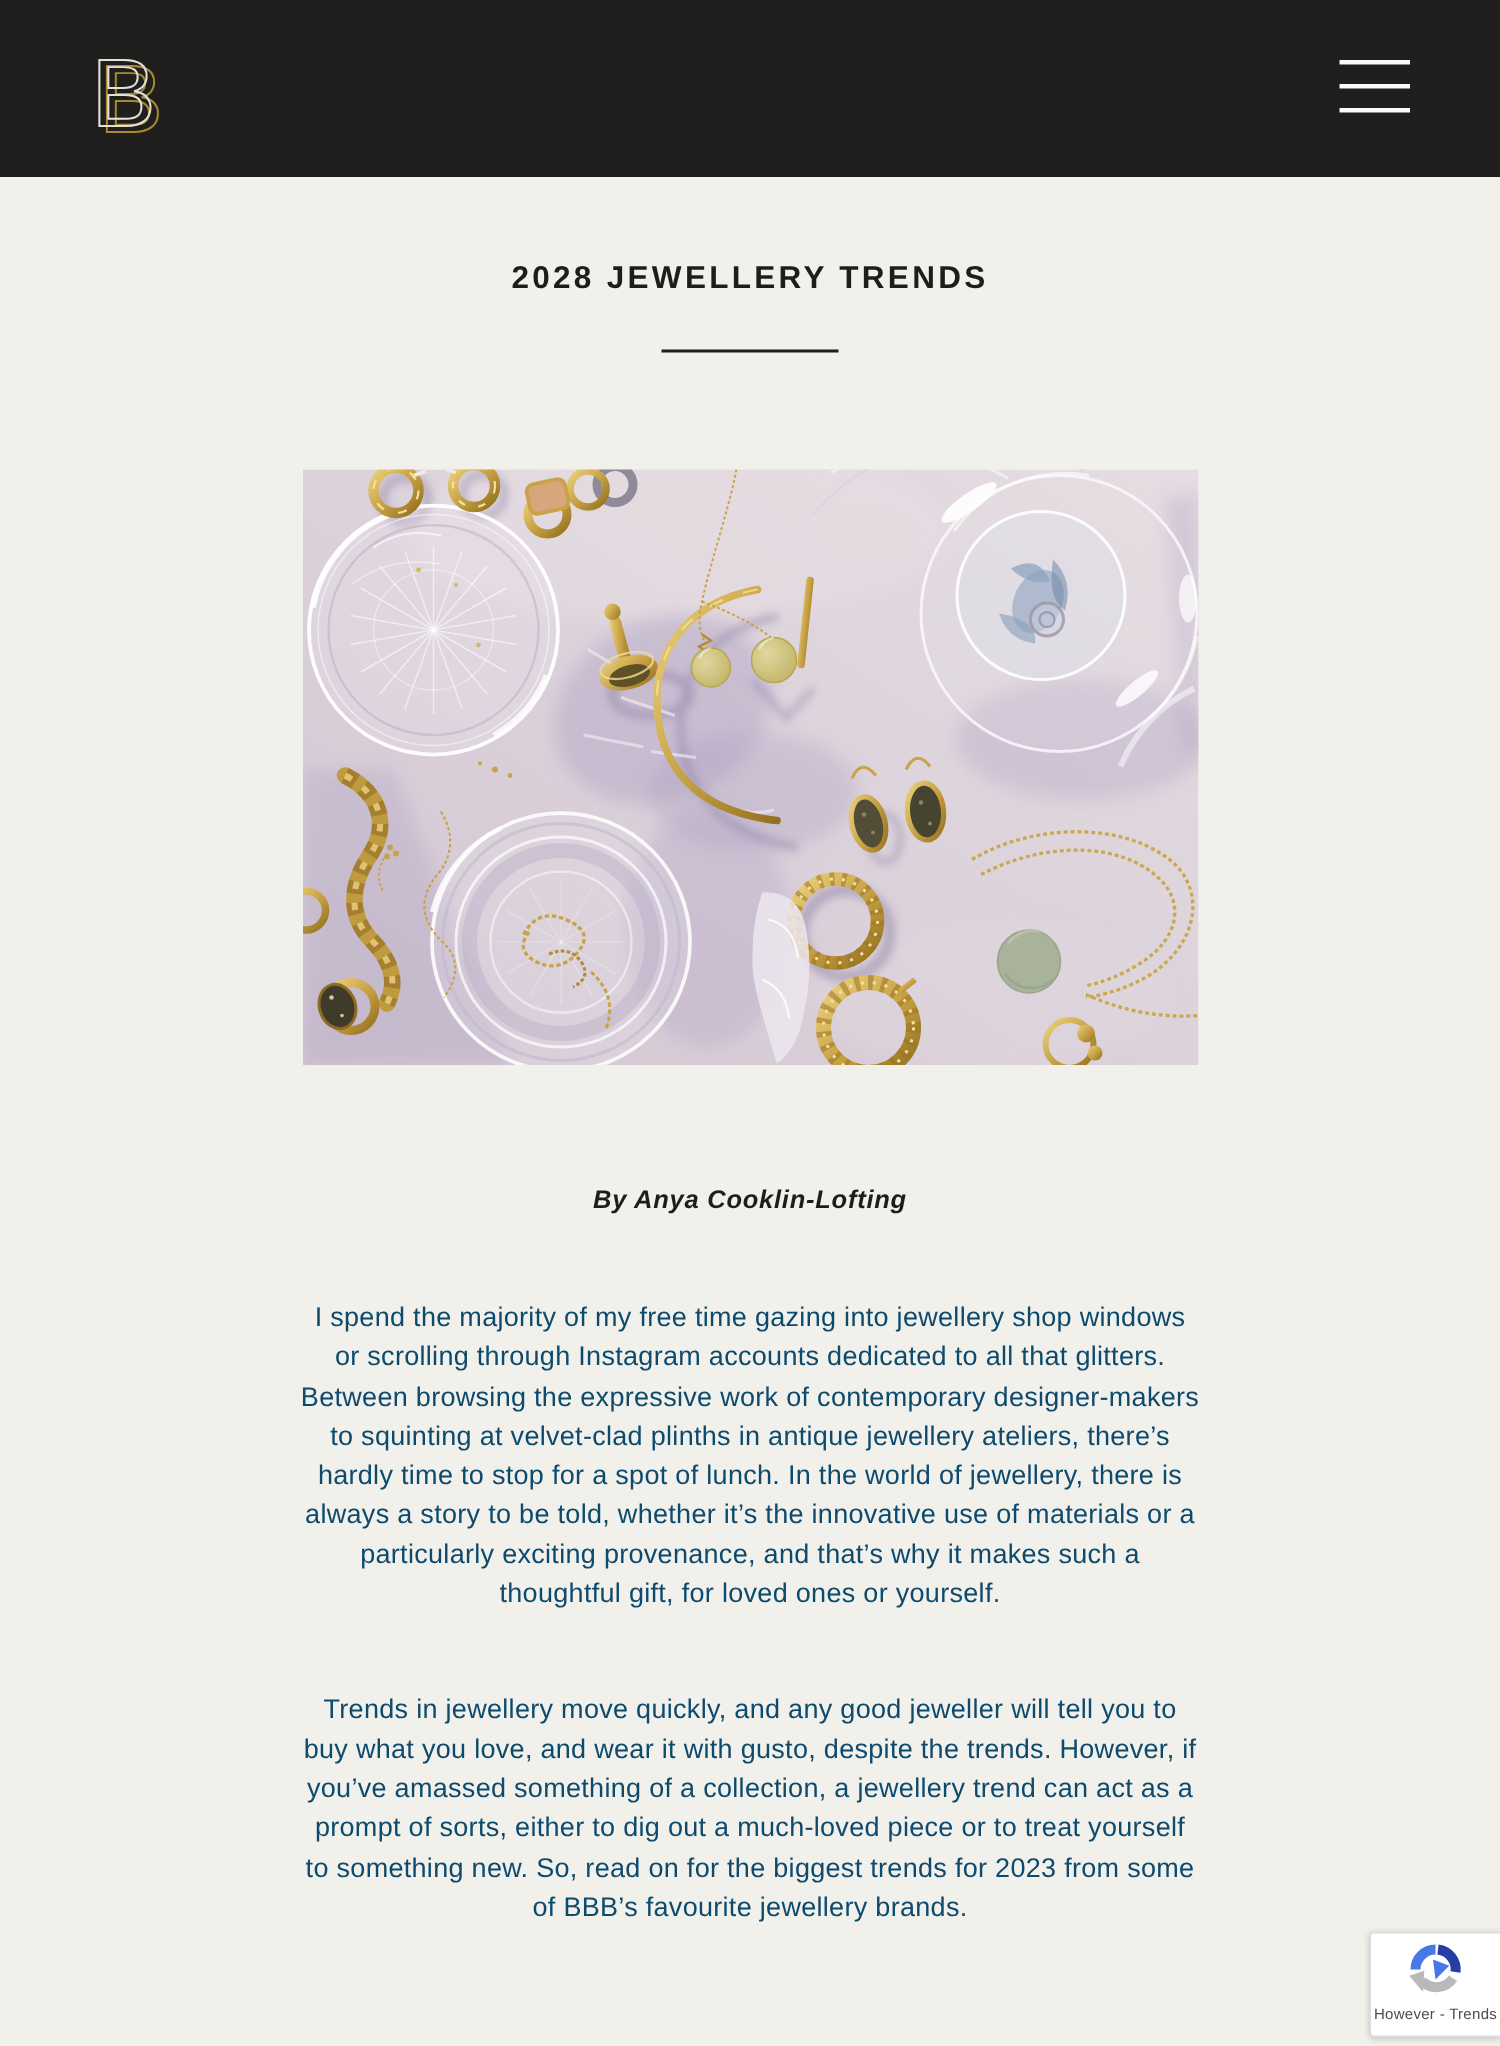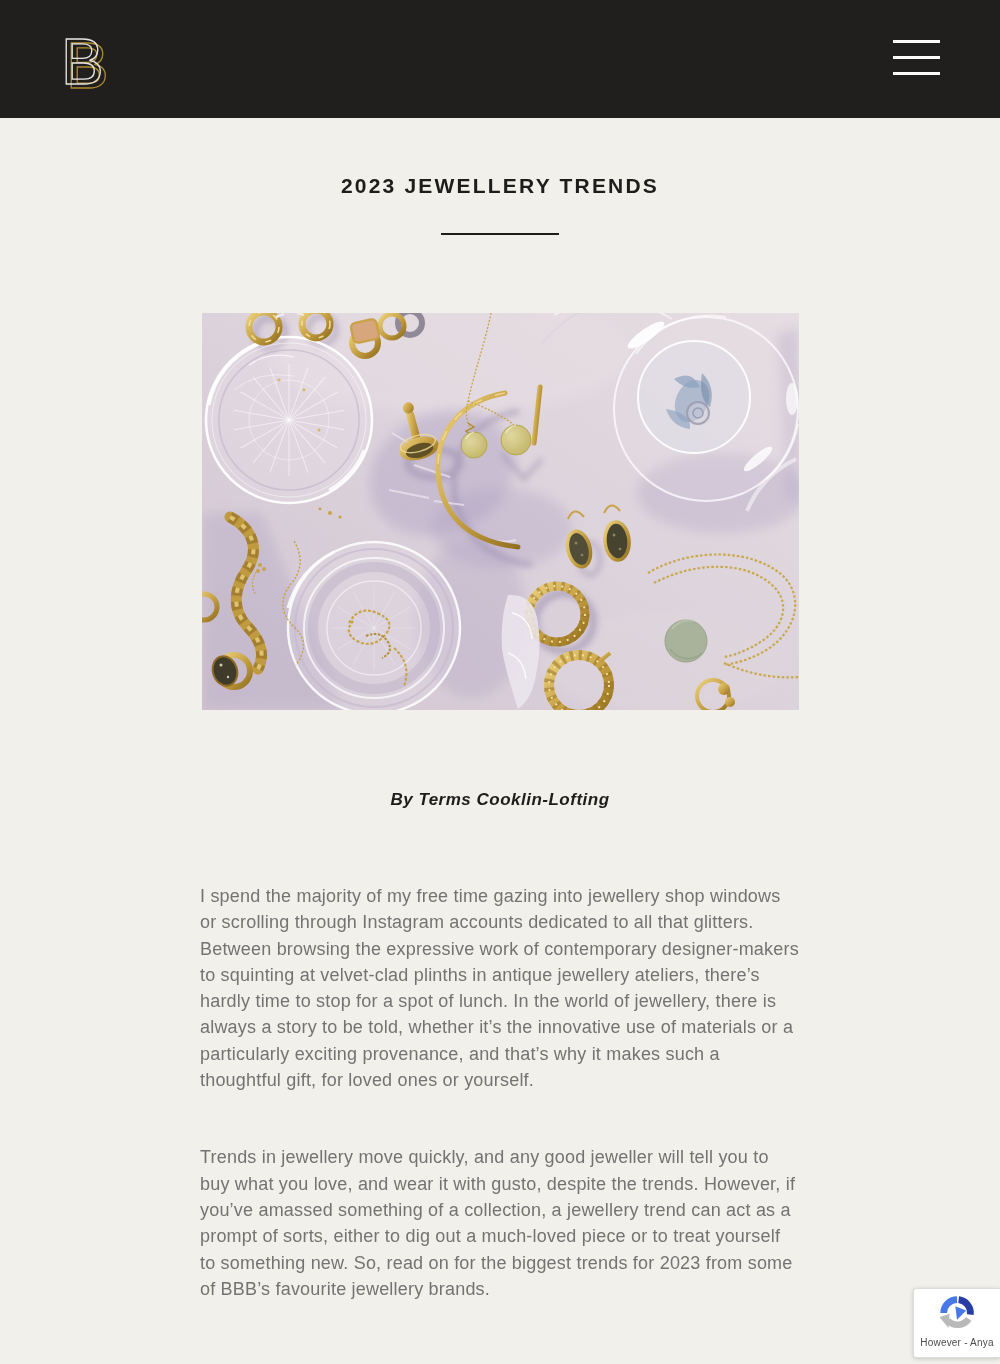--- a/index.html
+++ b/index.html
@@ -23,22 +23,22 @@
     font-size:21px;font-weight:bold;letter-spacing:2.2px;color:#1d1d1b;
   }
   .title-divider{width:118px;margin:35px auto 0;border:none;border-top:2px solid #1d1d1b}
   .hero{width:597px;height:397px;margin:78px auto 0;padding:0}
   .hero svg{display:block}
   .byline{
     margin:80px 0 0;text-align:center;
     font-size:17px;font-weight:bold;font-style:italic;letter-spacing:.5px;color:#1d1d1b;
   }
   .body-para{
-    width:600px;margin:73px auto 0;
-    font-size:18px;line-height:26.3px;letter-spacing:.2px;color:#737373;
+    width:600px;margin:55px auto 0;
+    font-size:18px;line-height:26.3px;letter-spacing:.2px;color:#0c4a6e;text-align:center;
   }
   .body-para + .body-para{margin-top:51px}
   
   .recaptcha-badge{
     position:absolute;right:0;bottom:6px;width:86px;height:68px;
     background:#ffffff;border:1px solid #dcdcdc;border-right:none;
     border-radius:3px 0 0 3px;box-shadow:0 1px 4px rgba(0,0,0,.18);
     text-align:center;cursor:pointer;
   }
   .recaptcha-badge svg{margin-top:4px}
@@ -55,21 +55,21 @@
     </svg>
   </div>
   <button class="menu-btn" aria-label="menu">
     <span></span>
     <span></span>
     <span></span>
   </button>
 </header>
 
 <main>
-  <h1 class="page-title">2023 JEWELLERY TRENDS</h1>
+  <h1 class="page-title">2028 JEWELLERY TRENDS</h1>
   <hr class="title-divider">
 
   <figure class="hero" role="img" aria-label="Flat lay of gold jewellery — hoops, rings, chains and pendants — with cut-glass tumblers and an upturned wine glass on a lilac surface">
     <svg width="597" height="397" viewBox="0 0 597 397">
       <defs>
         <linearGradient id="bgGrad" x1="0" y1="1" x2="1" y2="0">
           <stop offset="0" stop-color="#d2c6d2"></stop>
           <stop offset="0.5" stop-color="#dcd2db"></stop>
           <stop offset="1" stop-color="#e6dde2"></stop>
         </linearGradient>
@@ -286,32 +286,32 @@
       <circle cx="2" cy="294" r="13" fill="none" stroke="url(#gold)" stroke-width="5"></circle>
 
       <g>
         <path d="M 306,282 q 26,-2 30,28 q 4,26 -2,52 q -4,24 -18,34 q -14,-44 -16,-60 q -2,-30 6,-54" fill="#ece6ee" opacity="0.85"></path>
         <path d="M 310,300 q 18,4 20,26" fill="none" stroke="#ffffff" stroke-width="1.5" opacity="0.8"></path>
         <path d="M 306,340 q 16,6 18,26" fill="none" stroke="#ffffff" stroke-width="1.5" opacity="0.8"></path>
       </g>
     </svg>
   </figure>
 
-  <p class="byline">By Terms Cooklin-Lofting</p>
+  <p class="byline">By Anya Cooklin-Lofting</p>
 
   <p class="body-para">I spend the majority of my free time gazing into jewellery shop windows or scrolling through Instagram accounts dedicated to all that glitters. Between browsing the expressive work of contemporary designer-makers to squinting at velvet-clad plinths in antique jewellery ateliers, there’s hardly time to stop for a spot of lunch. In the world of jewellery, there is always a story to be told, whether it’s the innovative use of materials or a particularly exciting provenance, and that’s why it makes such a thoughtful gift, for loved ones or yourself.</p>
   <p class="body-para">Trends in jewellery move quickly, and any good jeweller will tell you to buy what you love, and wear it with gusto, despite the trends. However, if you’ve amassed something of a collection, a jewellery trend can act as a prompt of sorts, either to dig out a much-loved piece or to treat yourself to something new. So, read on for the biggest trends for 2023 from some of BBB’s favourite jewellery brands.</p>
 </main>
 
 <div class="recaptcha-badge">
   <svg width="40" height="40" viewBox="0 0 48 48">
     <path d="M 8,24 A 16 16 0 0 1 24,8" fill="none" stroke="#4878e8" stroke-width="8"></path>
     <polygon points="22,16 35,21 24,32" fill="#4878e8"></polygon>
     <path d="M 26,8 A 16 16 0 0 1 40,26" fill="none" stroke="#273ea5" stroke-width="8"></path>
     <path d="M 38,31 A 16 16 0 0 1 13,33" fill="none" stroke="#b9b9b9" stroke-width="8"></path>
     <polygon points="15,25 3,29 14,42" fill="#b9b9b9"></polygon>
   </svg>
   <div class="recaptcha-links">
     <span>However</span>
     <span>-</span>
-    <span>Anya</span>
+    <span>Trends</span>
   </div>
 </div>
 
 </body></html>

